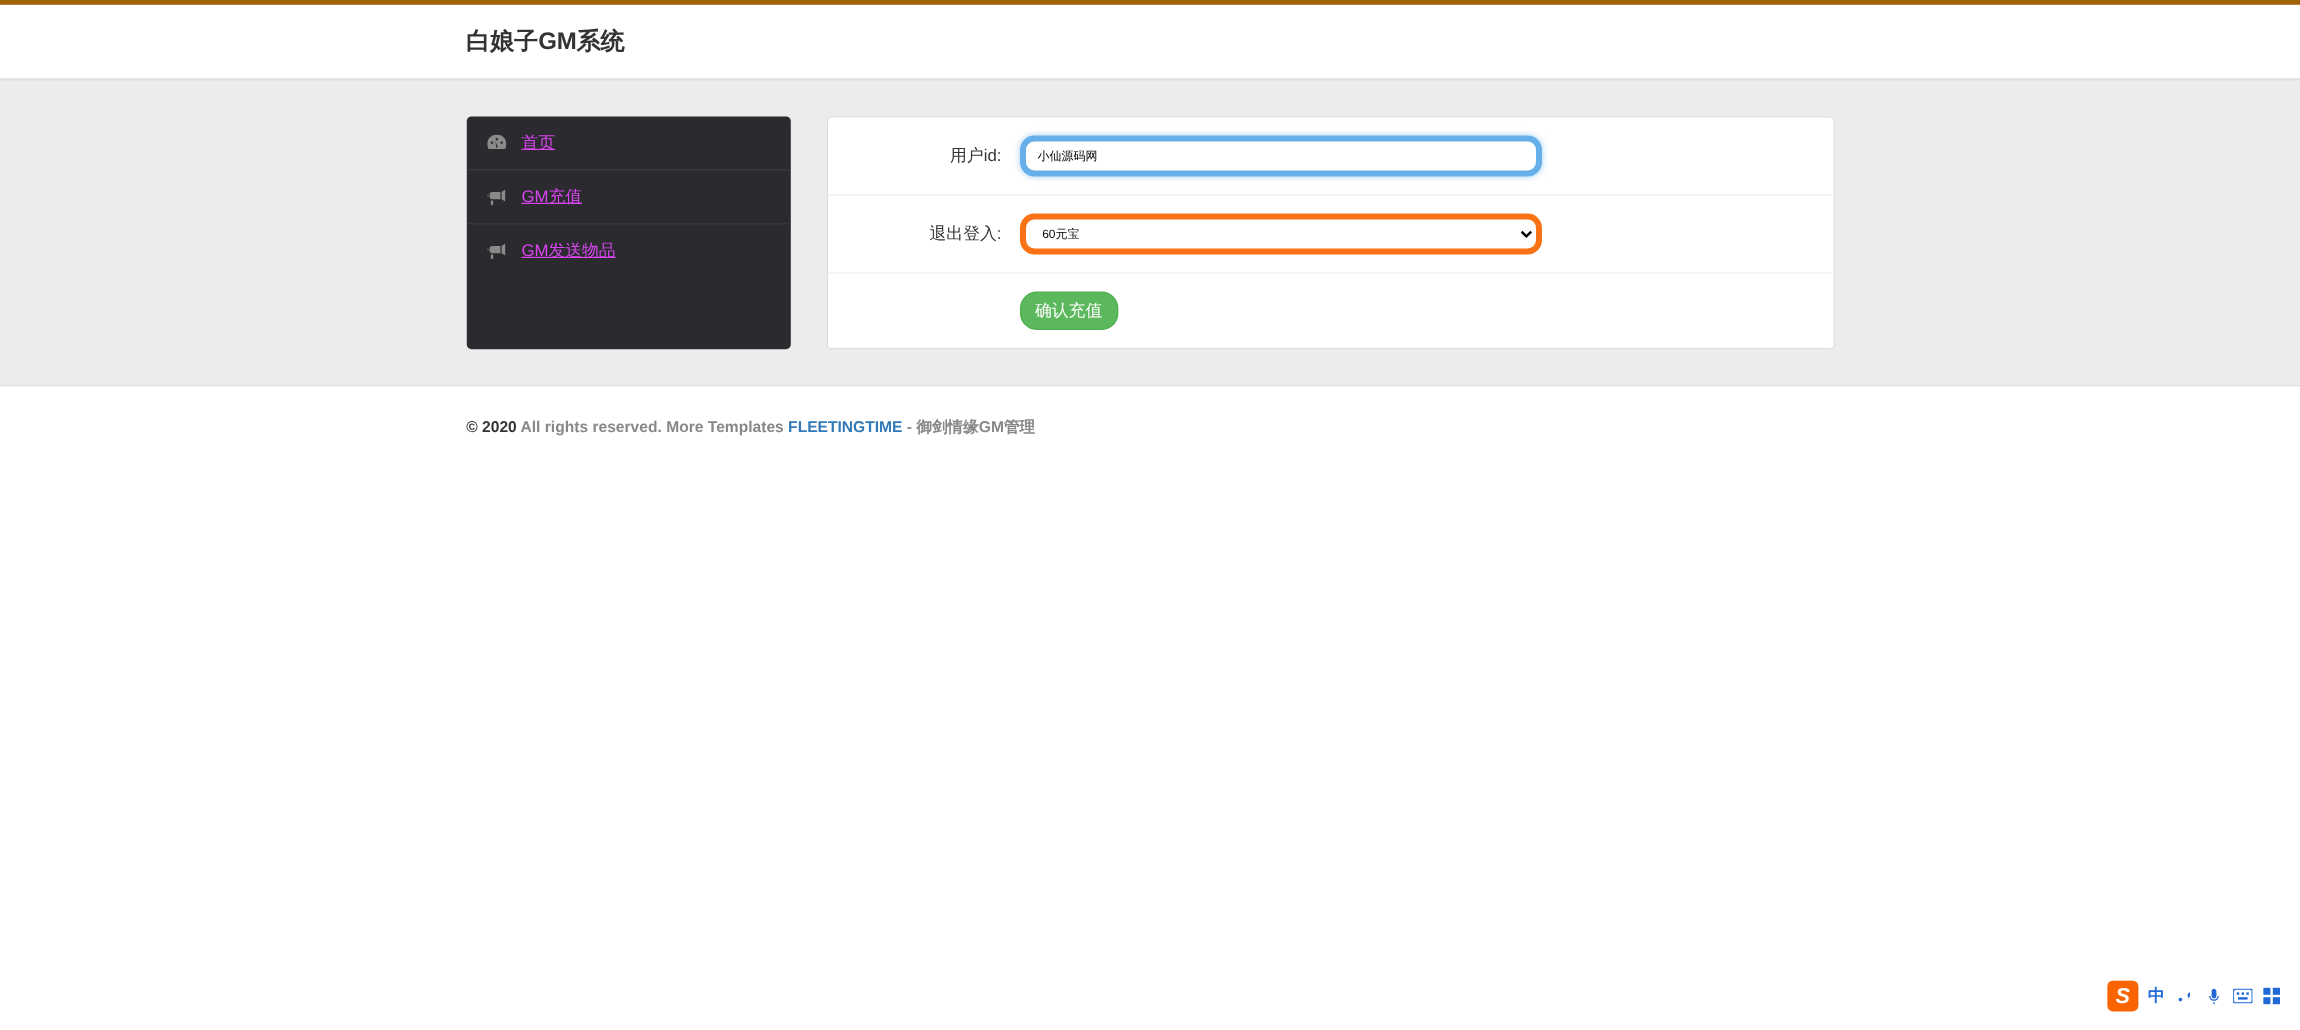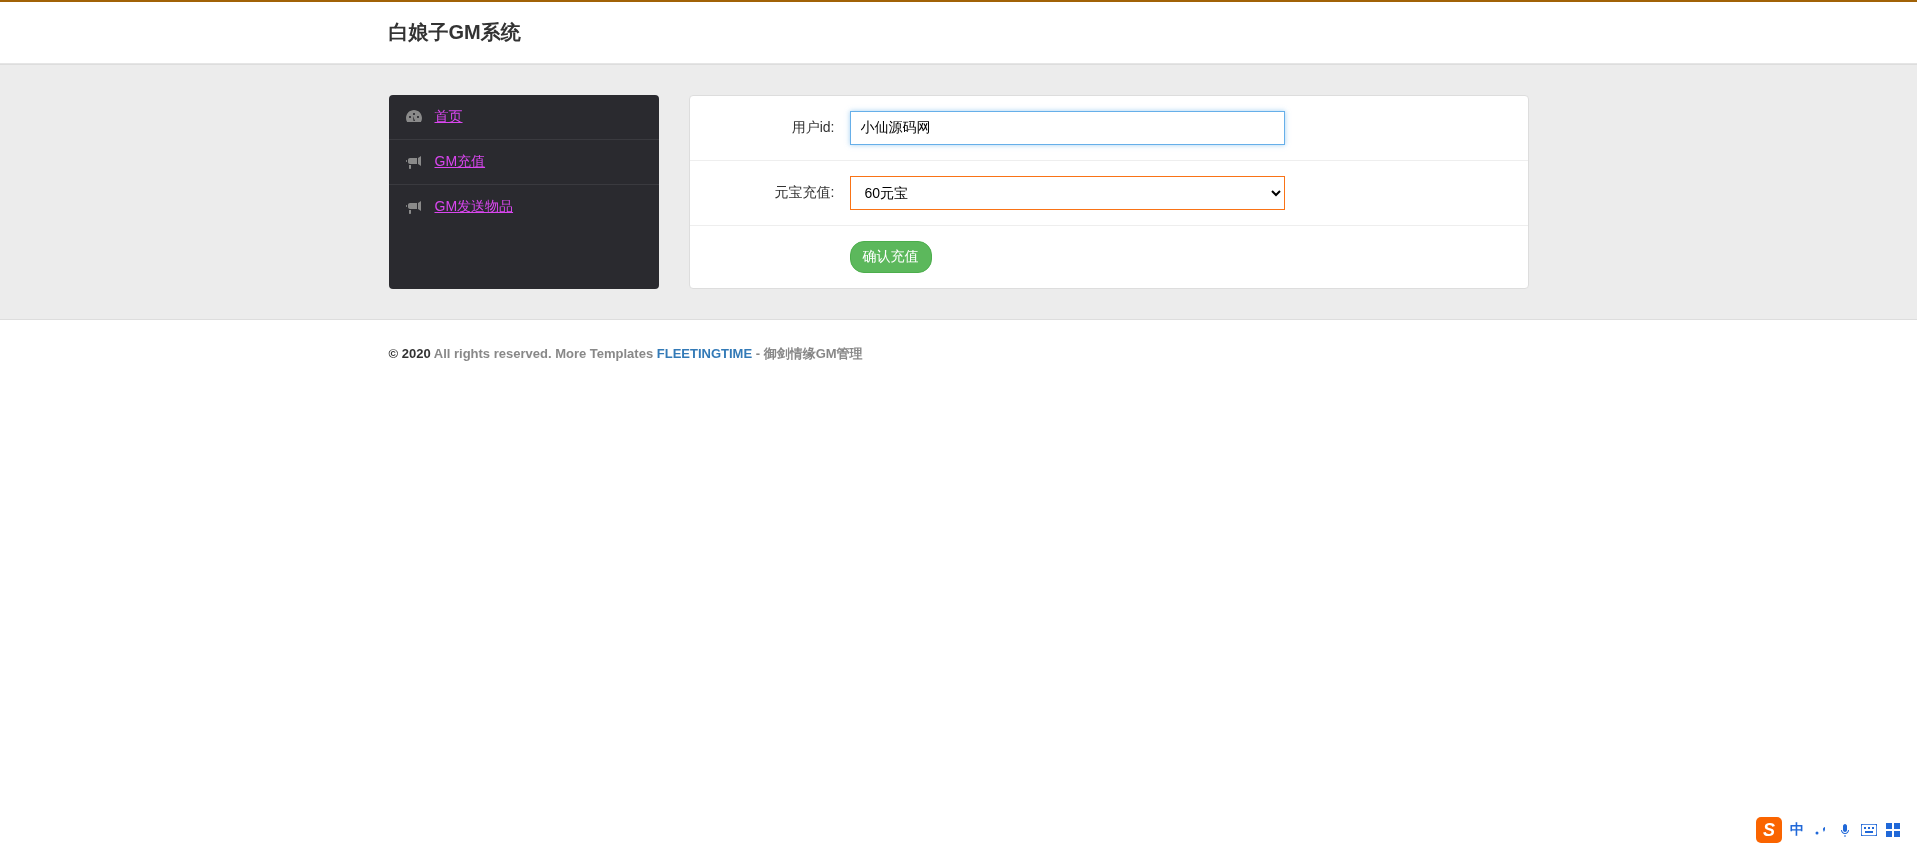--- a/index.html
+++ b/index.html
@@ -7,21 +7,21 @@
       padding: 0;
       box-sizing: border-box;
     }
     body {
       font-family: "Helvetica Neue", Helvetica, Arial, "Microsoft YaHei", sans-serif;
       font-size: 14px;
       background: #ffffff;
       color: #333;
     }
     .header-top {
-      border-top: 2px solid #a16207;
+      border-top: 4px solid #a16207;
       border-bottom: 1px solid #e5e5e5;
       background: #fff;
     }
     .container {
       max-width: 1170px;
       margin: 0 auto;
       padding: 0 15px;
     }
     .brand {
       font-size: 20px;
@@ -112,23 +112,23 @@
     .form-label {
       width: 145px;
       text-align: right;
       padding-right: 15px;
       color: #333;
       font-size: 14px;
     }
     .form-control {
       width: 435px;
       padding: 6px 10px;
-      border: 1px solid #f97316;
-      border-radius: 0;
-      font-size: 14px;
+      border: 5px solid #f97316;
+      border-radius: 12px;
+      font-size: 10px;
       height: 34px;
       outline: none;
     }
     .form-control.focused {
       border-color: #66afe9;
       box-shadow: 0 0 5px rgba(102, 175, 233, 0.6);
     }
     select.form-control {
       background: #fff;
     }
@@ -239,21 +239,21 @@
       </div>
 
       <div class="main">
         <div class="panel">
           <div class="panel-body">
             <div class="form-row">
               <label class="form-label">用户id:</label>
               <input type="text" class="form-control focused" value="小仙源码网" style="">
             </div>
             <div class="form-row">
-              <label class="form-label">元宝充值:</label>
+              <label class="form-label">退出登入:</label>
               <select class="form-control">
                 <option>60元宝</option>
               </select>
             </div>
             <div class="submit-row">
               <div class="submit-spacer"></div>
               <button class="btn-success">确认充值</button>
             </div>
           </div>
         </div>

